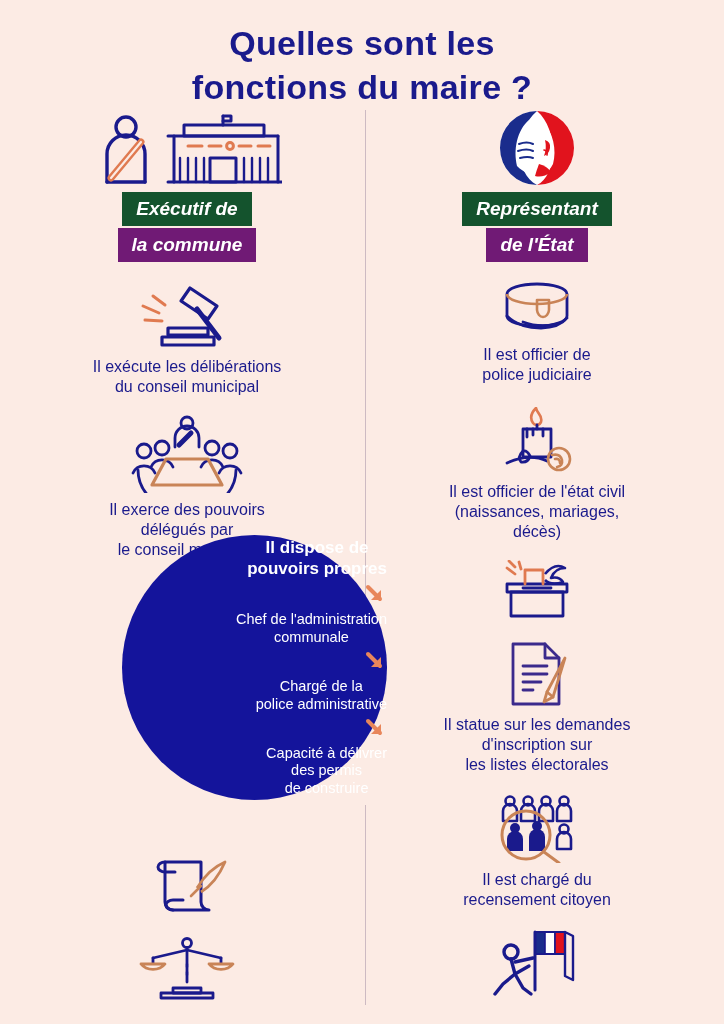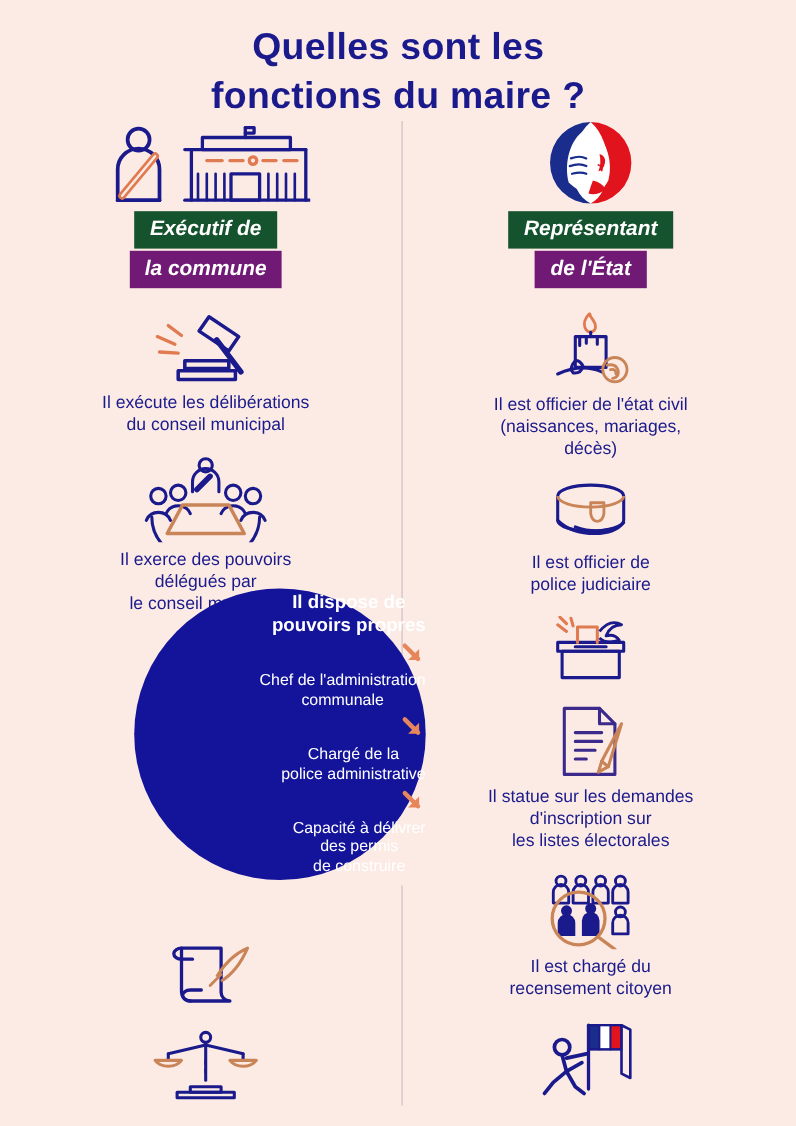--- a/index.html
+++ b/index.html
@@ -272,20 +272,36 @@
           <path d="M40 54 q8 2 12 8 q-8 6 -16 4 q2 -7 4 -12 Z" fill="#E1131D"></path>
           <path d="M45 40 q4 1 3 5" stroke="#E1131D" stroke-width="1.6" fill="none" stroke-linecap="round"></path>
         </svg>
       </div>
       <div class="badges">
         <div class="badge badge-orange">Représentant</div>
         <div class="badge badge-blue">de l'État</div>
       </div>
     </div>
 
+    <div class="item">
+      <div class="item-icon">
+        <svg width="88" height="58" viewBox="0 0 88 58">
+          <g fill="none" stroke="#1A1A8C" stroke-width="2.8" stroke-linecap="round" stroke-linejoin="round">
+            <path d="M14 14 a30 10 0 0 1 60 0 v22 a30 10 0 0 1 -60 0 Z"></path>
+            <path d="M14 36 q12 12 34 12 q18 0 26 -10"></path>
+            <path d="M30 42 q16 6 34 2"></path>
+          </g>
+          <path d="M14 14 a30 10 0 0 0 60 0" fill="none" stroke="#C98457" stroke-width="2.6"></path>
+          <path d="M44 20 h12 v10 a6 8 0 0 1 -6 7 a6 8 0 0 1 -6 -7 Z" fill="none" stroke="#C98457" stroke-width="2.6" stroke-linejoin="round"></path>
+        </svg>
+      </div>
+      <div class="item-label">Il est officier de
+police judiciaire</div>
+    </div>
+
     <div class="item" style="margin-top:22px;">
       <div class="item-icon">
         <svg width="96" height="68" viewBox="0 0 96 68">
           <path d="M44 16 C40 10 44 4 47 1 C48 7 54 8 52 15 C51 18 46 19 44 16 Z" fill="none" stroke="#E07A50" stroke-width="2.6" stroke-linejoin="round"></path>
           <g fill="none" stroke="#1A1A8C" stroke-width="2.8" stroke-linecap="round" stroke-linejoin="round">
             <path d="M34 22 h28 v28 h-28z"></path>
             <path d="M48 22 v-4"></path>
             <path d="M38 22 v8 M44 22 v6 M54 22 v7"></path>
             <path d="M18 56 q22 -10 40 -2"></path>
             <path d="M34 44 q-6 6 -2 11 q7 1 9 -6 q-3 -6 -7 -5 Z"></path>
@@ -293,36 +309,20 @@
           <g fill="none" stroke="#C98457" stroke-width="2.6" stroke-linecap="round" stroke-linejoin="round">
             <circle cx="70" cy="52" r="11"></circle>
             <path d="M63 48 q8 -2 10 5 q1 6 -5 7"></path>
             <path d="M66 52 q5 -1 5 4"></path>
           </g>
         </svg>
       </div>
       <div class="item-label">Il est officier de l'état civil
 (naissances, mariages,
 décès)</div>
-    </div>
-
-    <div class="item">
-      <div class="item-icon">
-        <svg width="88" height="58" viewBox="0 0 88 58">
-          <g fill="none" stroke="#1A1A8C" stroke-width="2.8" stroke-linecap="round" stroke-linejoin="round">
-            <path d="M14 14 a30 10 0 0 1 60 0 v22 a30 10 0 0 1 -60 0 Z"></path>
-            <path d="M14 36 q12 12 34 12 q18 0 26 -10"></path>
-            <path d="M30 42 q16 6 34 2"></path>
-          </g>
-          <path d="M14 14 a30 10 0 0 0 60 0" fill="none" stroke="#C98457" stroke-width="2.6"></path>
-          <path d="M44 20 h12 v10 a6 8 0 0 1 -6 7 a6 8 0 0 1 -6 -7 Z" fill="none" stroke="#C98457" stroke-width="2.6" stroke-linejoin="round"></path>
-        </svg>
-      </div>
-      <div class="item-label">Il est officier de
-police judiciaire</div>
     </div>
 
     <div class="item">
       <div class="item-icon">
         <svg width="96" height="62" viewBox="0 0 96 62">
           <g fill="none" stroke="#1A1A8C" stroke-width="2.8" stroke-linecap="round" stroke-linejoin="round">
             <path d="M22 32 h52 v24 h-52z"></path>
             <path d="M18 24 h60 v8 h-60z"></path>
             <path d="M34 28 h28"></path>
           </g>

